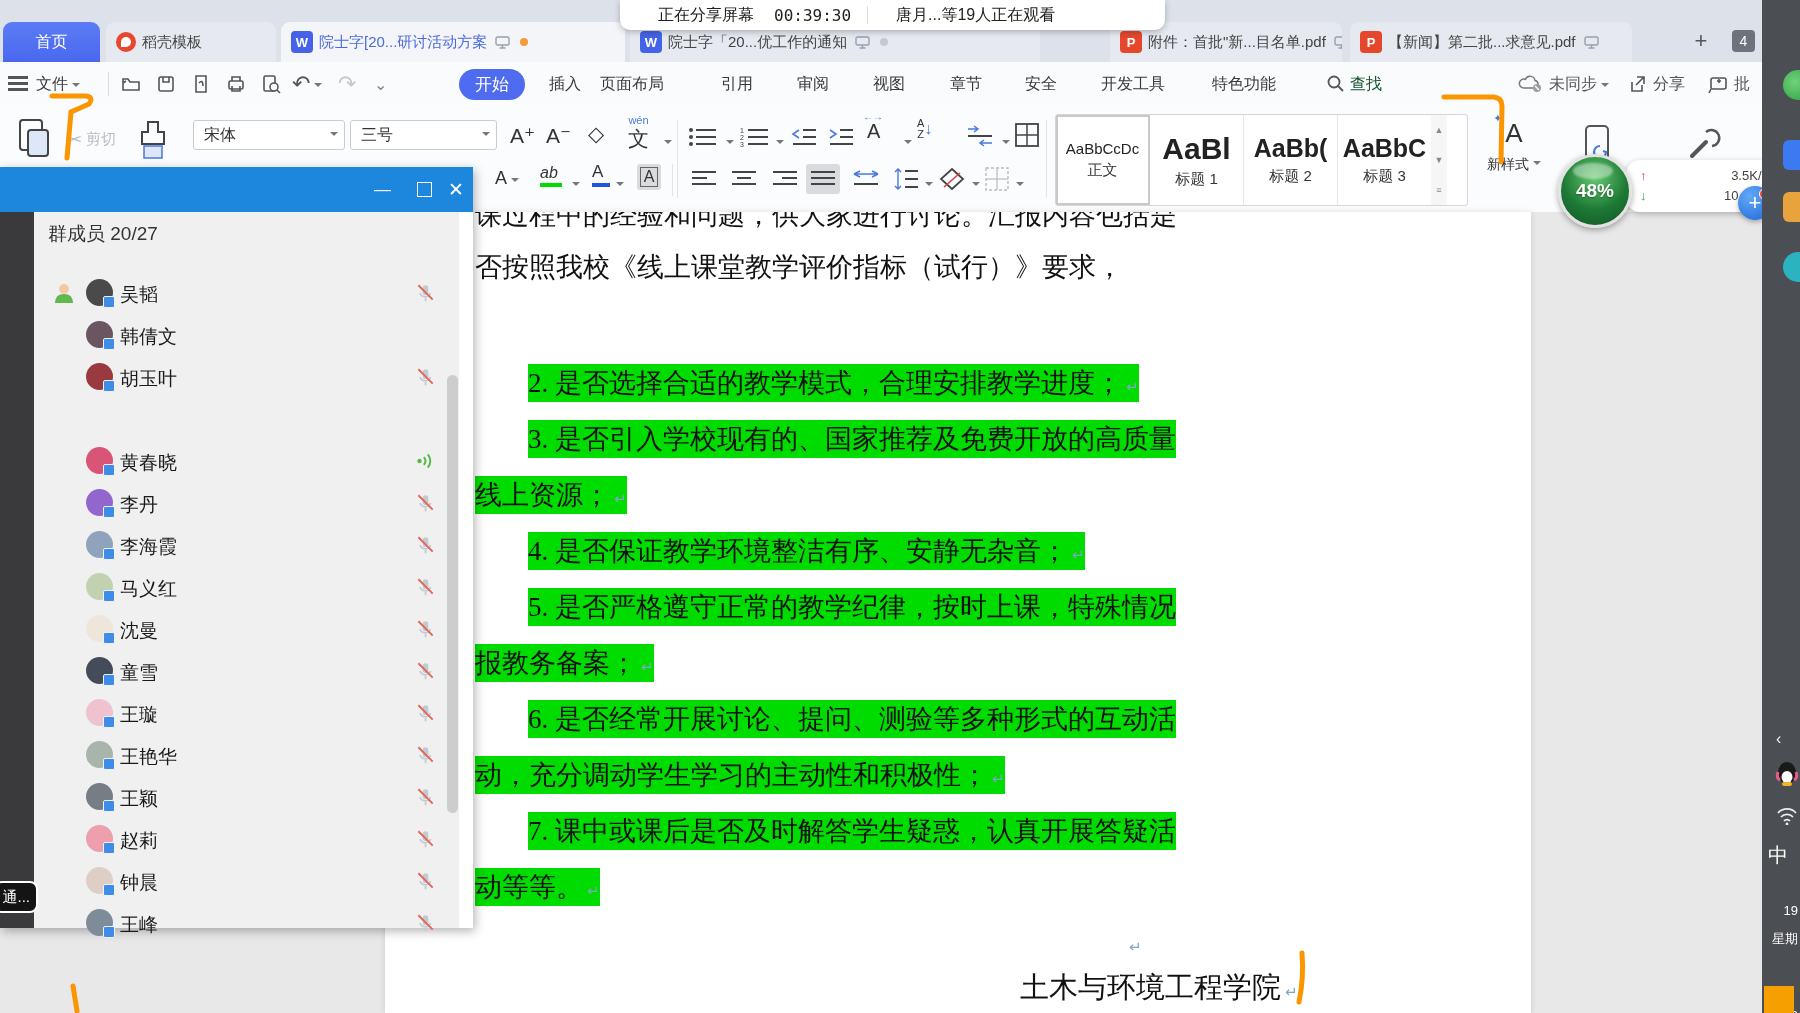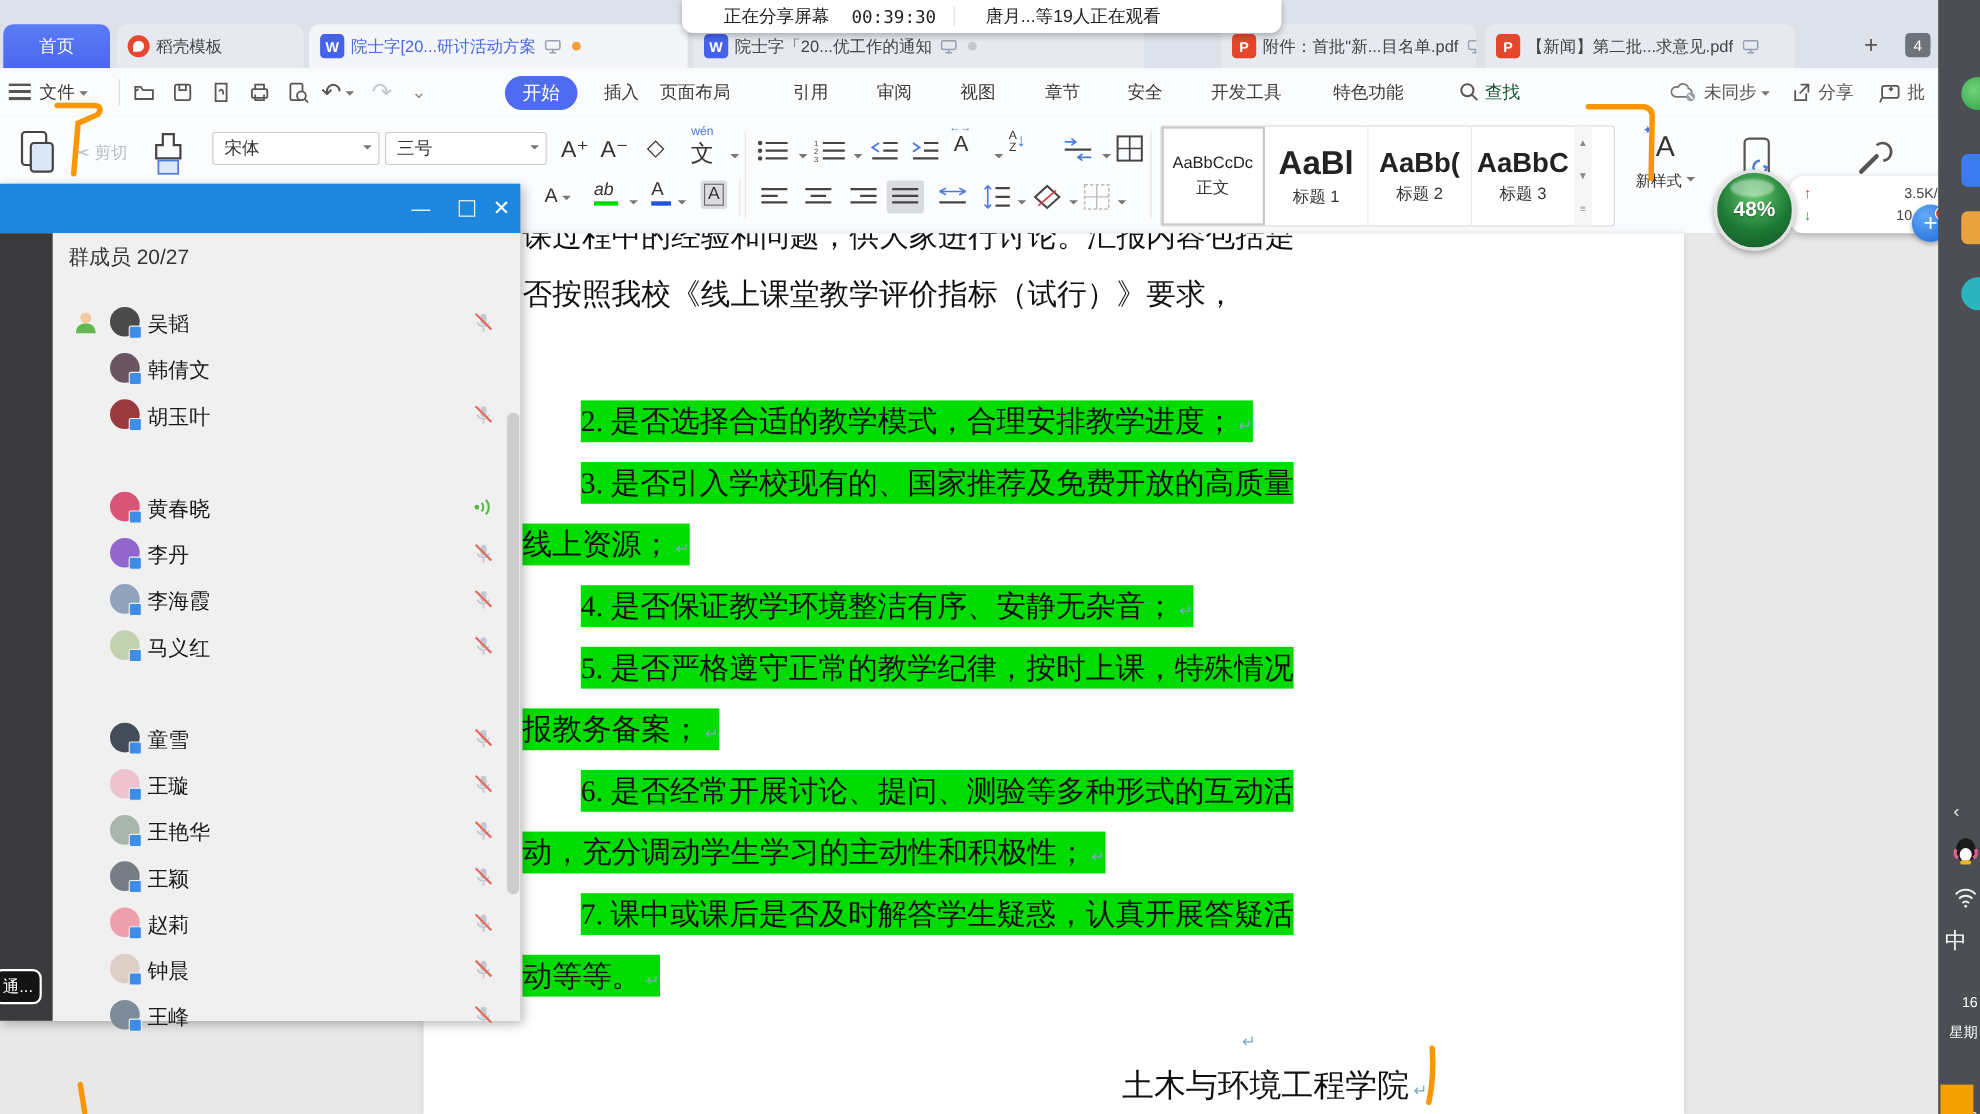--- a/index.html
+++ b/index.html
@@ -86,21 +86,21 @@
   .page{position:absolute;left:385px;top:0;width:1146px;height:801px;background:#fff;overflow:hidden;
         box-shadow:0 0 6px rgba(0,0,0,.12);font-family:"Liberation Serif","DejaVu Serif",serif;}
   .dline{position:absolute;font-size:27px;line-height:38px;height:38px;color:#111;white-space:nowrap;}
   .hl{background:#00dc00;}
   .pil:after{content:"↵";color:#7da7c4;font-size:15px;margin-left:4px;font-family:"DejaVu Sans",sans-serif;}
   .footerline{font-size:29px;}
   
   .panel{position:absolute;left:0;top:167px;width:473px;height:761px;z-index:20;box-shadow:2px 3px 10px rgba(0,0,0,.3);}
   .ptitle{position:absolute;left:0;top:0;width:473px;height:45px;background:#1d86dd;}
   .pbtn{position:absolute;top:14px;color:#fff;font-size:17px;line-height:17px;}
-  .pbody{position:absolute;left:48px;top:45px;width:425px;height:716px;background:#f0f0f0;}
+  .pbody{position:absolute;left:34px;top:45px;width:425px;height:716px;background:#f0f0f0;}
   .darkstrip{position:absolute;left:0;top:45px;width:48px;height:716px;background:#3a3a3d;}
   .phead{position:absolute;left:14px;top:9px;font-size:19px;color:#333;}
   .mrow{position:absolute;left:0;width:425px;height:38px;}
   .avatar{position:absolute;left:52px;top:5px;width:27px;height:27px;border-radius:50%;}
   .badge{position:absolute;right:-2px;bottom:-2px;width:10px;height:10px;background:#3d8ce8;border:1.5px solid #f0f0f0;border-radius:2px;}
   .mname{position:absolute;left:86px;top:8px;font-size:19px;color:#1a1a1a;white-space:nowrap;}
   .ownerico{position:absolute;left:18px;top:7px;width:24px;height:24px;}
   .micwrap{position:absolute;left:380px;top:8px;width:22px;height:22px;}
   .pscroll{position:absolute;left:413px;top:163px;width:11px;height:438px;border-radius:6px;background:#cdcdcd;}
   
@@ -578,20 +578,32 @@
             <span class="badge"></span>
           </span>
         <span class="mname">马义红</span>
         <span class="micwrap"><svg viewBox="0 0 20 20" width="22" height="22">
               <rect x="8" y="3" width="5" height="9" rx="2.5" fill="#c3c9d2"></rect>
               <path d="M5.5 10 a5 5 0 0 0 9.5 0" stroke="#c3c9d2" fill="none" stroke-width="1.6"></path>
               <line x1="10.5" y1="14.5" x2="10.5" y2="17.5" stroke="#c3c9d2" stroke-width="1.6"></line>
               <line x1="4" y1="3" x2="17" y2="16" stroke="#e26a5a" stroke-width="1.8"></line>
             </svg></span>
       </div>
+      <div class="mrow" style="top:398px;">
+        <span class="avatar" style="background: rgb(238, 230, 218);">
+            <span class="badge"></span>
+          </span>
+        <span class="mname">沈曼</span>
+        <span class="micwrap"><svg viewBox="0 0 20 20" width="22" height="22">
+              <rect x="8" y="3" width="5" height="9" rx="2.5" fill="#c3c9d2"></rect>
+              <path d="M5.5 10 a5 5 0 0 0 9.5 0" stroke="#c3c9d2" fill="none" stroke-width="1.6"></path>
+              <line x1="10.5" y1="14.5" x2="10.5" y2="17.5" stroke="#c3c9d2" stroke-width="1.6"></line>
+              <line x1="4" y1="3" x2="17" y2="16" stroke="#e26a5a" stroke-width="1.8"></line>
+            </svg></span>
+      </div>
       <div class="mrow" style="top:440px;">
         <span class="avatar" style="background: rgb(69, 76, 89);">
             <span class="badge"></span>
           </span>
         <span class="mname">童雪</span>
         <span class="micwrap"><svg viewBox="0 0 20 20" width="22" height="22">
               <rect x="8" y="3" width="5" height="9" rx="2.5" fill="#c3c9d2"></rect>
               <path d="M5.5 10 a5 5 0 0 0 9.5 0" stroke="#c3c9d2" fill="none" stroke-width="1.6"></path>
               <line x1="10.5" y1="14.5" x2="10.5" y2="17.5" stroke="#c3c9d2" stroke-width="1.6"></line>
               <line x1="4" y1="3" x2="17" y2="16" stroke="#e26a5a" stroke-width="1.8"></line>
@@ -687,21 +699,21 @@
       <ellipse cx="13" cy="13" rx="9" ry="11" fill="#1a1a1a"></ellipse>
       <ellipse cx="13" cy="17" rx="5.5" ry="6" fill="#fff"></ellipse>
       <path d="M4 12 Q2 18 6 20 M22 12 Q24 18 20 20" stroke="#e85a8a" stroke-width="3" fill="none"></path>
       <rect x="8" y="22" width="10" height="4" rx="2" fill="#f0b429"></rect>
     </svg>
     <svg style="position:absolute;left:14px;top:805px;" width="22" height="20">
       <path d="M2 8 a12 12 0 0 1 18 0 M5 12 a8 8 0 0 1 12 0 M8 16 a4 4 0 0 1 6 0" stroke="#eee" stroke-width="1.8" fill="none"></path>
       <circle cx="11" cy="19" r="1.4" fill="#eee"></circle>
     </svg>
     <div style="position:absolute;left:6px;top:842px;font-size:20px;color:#fff;">中</div>
-    <div class="tclock" style="top:903px;">16</div>
+    <div class="tclock" style="top:903px;">19</div>
     <div class="tclock" style="top:930px;">星期</div>
     <div class="tclock" style="top:1008px;">2020</div>
     <div style="position:absolute;left:2px;top:986px;width:30px;height:27px;background:#f59f00;"></div>
   </div>
 
   <svg class="anno" width="1800" height="1013">
     <path d="M52 96 L86 96 Q94 97 89 104 L71 112 L67 158" fill="none" stroke="#fb9500" stroke-width="5" stroke-linecap="round"></path>
     <path d="M1444 97 L1494 97 Q1502 98 1502 106 L1501 162" fill="none" stroke="#fb9500" stroke-width="5" stroke-linecap="round"></path>
     <path d="M73 986 L77 1011" fill="none" stroke="#fb9500" stroke-width="5" stroke-linecap="round"></path>
     <path d="M1302 953 Q1304 978 1299 1002" fill="none" stroke="#fb9500" stroke-width="5" stroke-linecap="round"></path>

